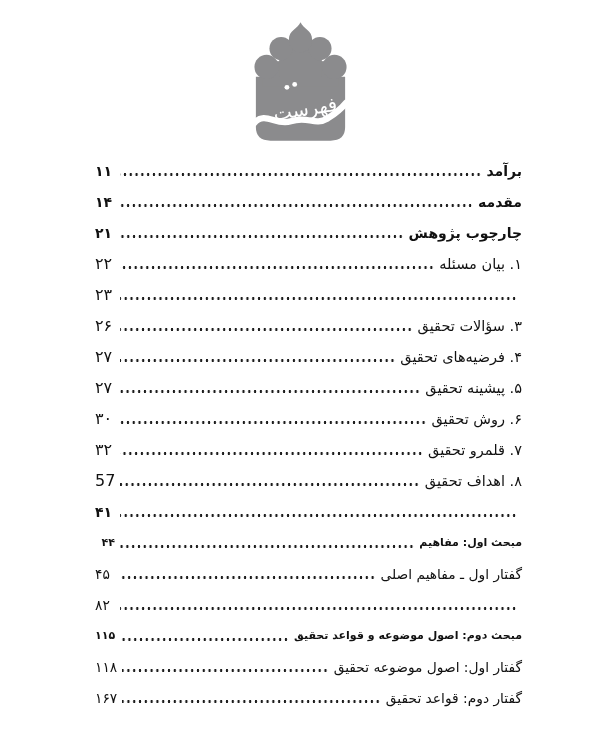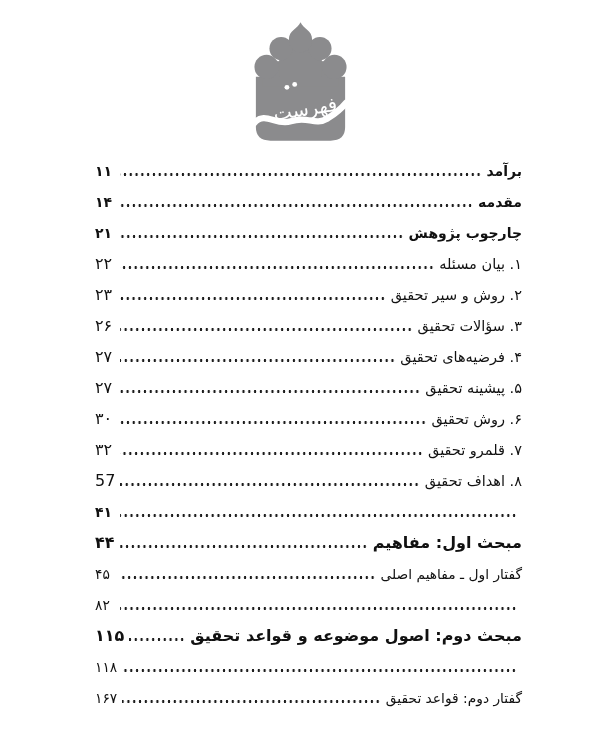--- a/index.html
+++ b/index.html
@@ -63,21 +63,22 @@
   }
   
   .toc-row.chapter .toc-label,
   .toc-row.chapter .toc-page {
     font-weight: bold;
     font-size: 14px;
   }
   .toc-row.section .toc-label,
   .toc-row.section .toc-page {
     font-weight: bold;
-    font-size: 16px;
+    font-size: 11px;
+    text-align: right;
   }
   .toc-row.subsection .toc-label,
   .toc-row.subsection .toc-page {
     font-weight: normal;
     font-size: 13.8px;
   }
   .toc-row.item .toc-label,
   .toc-row.item .toc-page {
     font-weight: normal;
   }
@@ -125,21 +126,20 @@
         <span class="toc-label">چارچوب پژوهش</span>
         <span class="toc-leader"></span>
         <span class="toc-page">۲۱</span>
       </div>
       <div class="toc-row item">
         <span class="toc-label">۱. بیان مسئله</span>
         <span class="toc-leader"></span>
         <span class="toc-page">۲۲</span>
       </div>
       <div class="toc-row item">
-        <span class="toc-label">۲. روش و سیر تحقیق</span>
         <span class="toc-leader"></span>
         <span class="toc-page">۲۳</span>
       </div>
       <div class="toc-row item">
         <span class="toc-label">۳. سؤالات تحقیق</span>
         <span class="toc-leader"></span>
         <span class="toc-page">۲۶</span>
       </div>
       <div class="toc-row item">
         <span class="toc-label">۴. فرضیه‌های تحقیق</span>
@@ -183,20 +183,21 @@
       <div class="toc-row subsection">
         <span class="toc-leader"></span>
         <span class="toc-page">۸۲</span>
       </div>
       <div class="toc-row section">
         <span class="toc-label">مبحث دوم: اصول موضوعه و قواعد تحقیق</span>
         <span class="toc-leader"></span>
         <span class="toc-page">۱۱۵</span>
       </div>
       <div class="toc-row subsection">
+        <span class="toc-label">گفتار اول: اصول موضوعه تحقیق</span>
         <span class="toc-leader"></span>
         <span class="toc-page">۱۱۸</span>
       </div>
       <div class="toc-row subsection">
         <span class="toc-label">گفتار دوم: قواعد تحقیق</span>
         <span class="toc-leader"></span>
         <span class="toc-page">۱۶۷</span>
       </div>
     </div>
 

